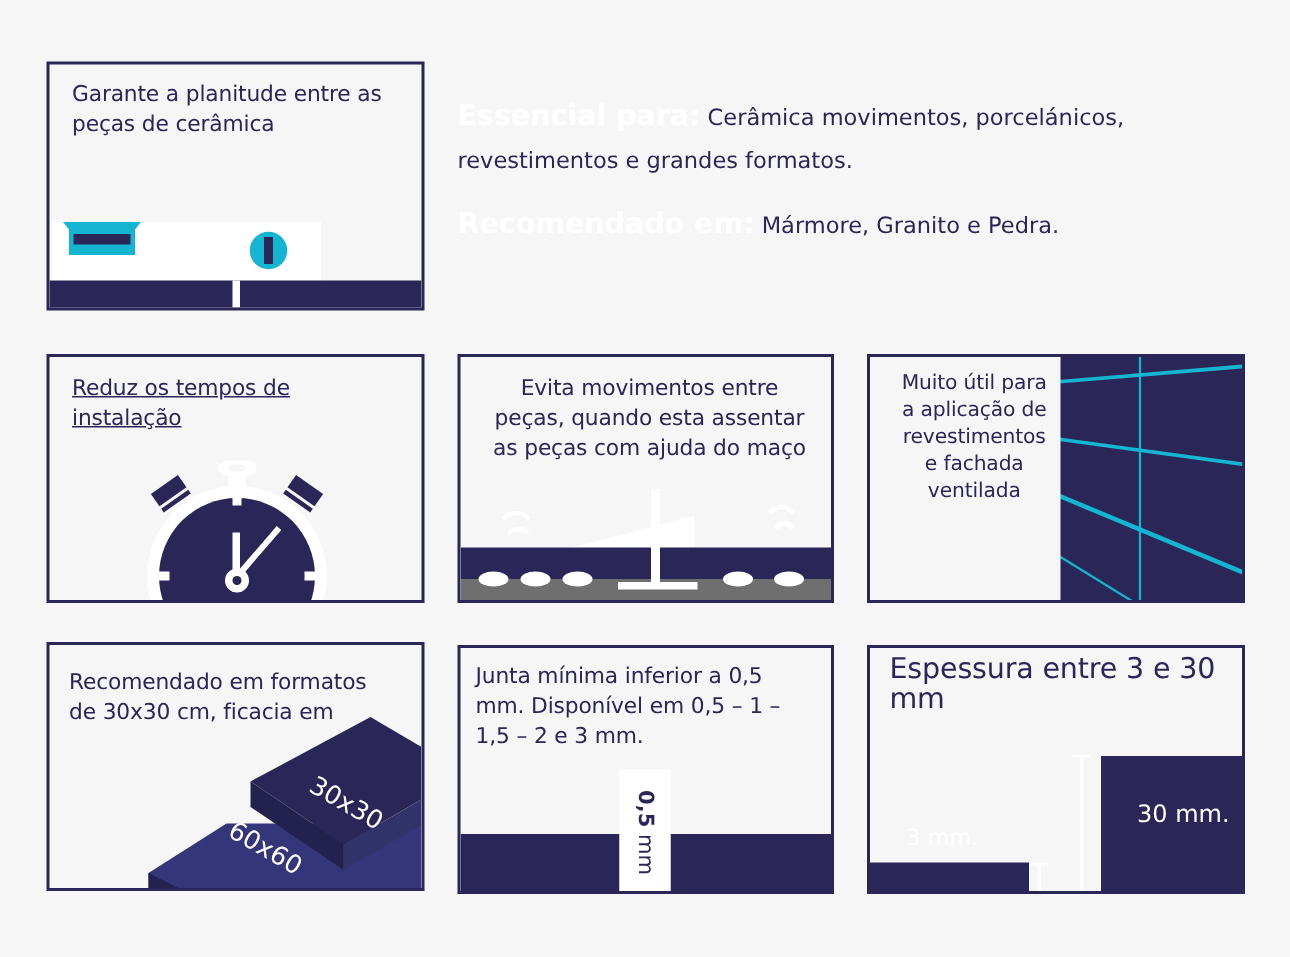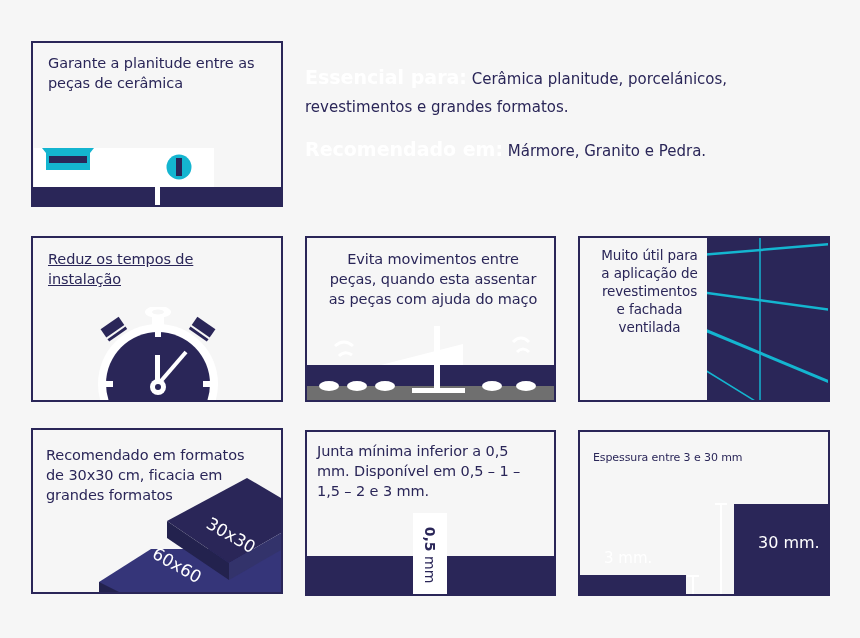--- a/index.html
+++ b/index.html
@@ -45,21 +45,21 @@
       <circle cx="13" cy="13" r="12.5" fill="#14b5d0"></circle>
       <rect x="10" y="4" width="6" height="18" fill="#2a2658"></rect>
     </svg>
   </div>
   <div class="abs navy" style="left:0; top:144px; width:248px; height:20px;"></div>
   <div class="abs white" style="left:122px; top:144px; width:5px; height:18px;"></div>
 </div>
 
 <div class="info-line" style="left:305px; top:66px;">
   <span class="info-label">Essencial para:</span>
-  <span>Cerâmica planitude, porcelánicos,</span>
+  <span>Cerâmica movimentos, porcelánicos,</span>
 </div>
 <div class="info-line" style="left:305px; top:98px;">revestimentos e grandes formatos.</div>
 <div class="info-line" style="left:305px; top:138px;">
   <span class="info-label">Recomendado em:</span>
   <span>Mármore, Granito e Pedra.</span>
 </div>
 
 <div class="card" style="left:31px; top:236px; width:252px; height:166px;">
   <div class="card-text" style="left:15px; top:11px; width:230px;text-decoration:underline;">
     <div>Reduz os tempos de</div>
@@ -161,21 +161,20 @@
 
       <polygon points="134,91 196,133 196,150 134,108" fill="#23224e"></polygon>
       <polygon points="196,133 248,103 248,120 196,150" fill="#33336b"></polygon>
       <text x="172" y="97" fill="#ffffff" font-size="17" font-family="DejaVu Sans, sans-serif" transform="rotate(30 172 97)">30x30</text>
       <text x="118" y="127" fill="#ffffff" font-size="17" font-family="DejaVu Sans, sans-serif" transform="rotate(30 118 127)">60x60</text>
     </svg>
   </div>
   <div class="card-text" style="left:13px; top:15px; width:230px;">
     <div>Recomendado em formatos</div>
     <div>de 30x30 cm,  ficacia em</div>
-    <div>grandes formatos</div>
   </div>
 </div>
 
 <div class="card" style="left:305px; top:430px; width:251px; height:166px;">
   <div class="card-text" style="left:10px; top:9px; width:238px;">
     <div>Junta mínima inferior a 0,5</div>
     <div>mm. Disponível em 0,5 – 1 –</div>
     <div>1,5 – 2 e 3 mm.</div>
   </div>
   <div class="abs navy" style="left:0; top:124px; width:106px; height:40px;"></div>
@@ -184,21 +183,21 @@
     <div class="abs" style="left:2px; top:4px; width:30px; height:76px; display:flex; align-items:center; justify-content:center;">
       <div style="transform:rotate(90deg); white-space:nowrap; font-size:14px; color:#2a2658;">
         <span style="font-weight:bold;">0,5</span>
         <span>mm</span>
       </div>
     </div>
   </div>
 </div>
 
 <div class="card" style="left:578px; top:430px; width:252px; height:166px;">
-  <div class="card-text" style="left:13px; top:16px; width:236px; font-size:11px;">
+  <div class="card-text" style="left:13px; top:4px; width:236px; font-size:19px;">
     <div>Espessura entre 3 e 30 mm</div>
   </div>
   <div class="abs" style="left:0; top:0; width:248px; height:162px;">
     <svg width="248" height="162" viewBox="0 0 248 162">
       <rect x="0" y="143" width="106" height="19" fill="#2a2658"></rect>
       <rect x="154" y="72" width="94" height="90" fill="#2a2658"></rect>
 
       <line x1="113" y1="144" x2="113" y2="162" stroke="#ffffff" stroke-width="2"></line>
       <line x1="107" y1="144" x2="119" y2="144" stroke="#ffffff" stroke-width="2"></line>
       <line x1="141" y1="72" x2="141" y2="162" stroke="#ffffff" stroke-width="2"></line>

